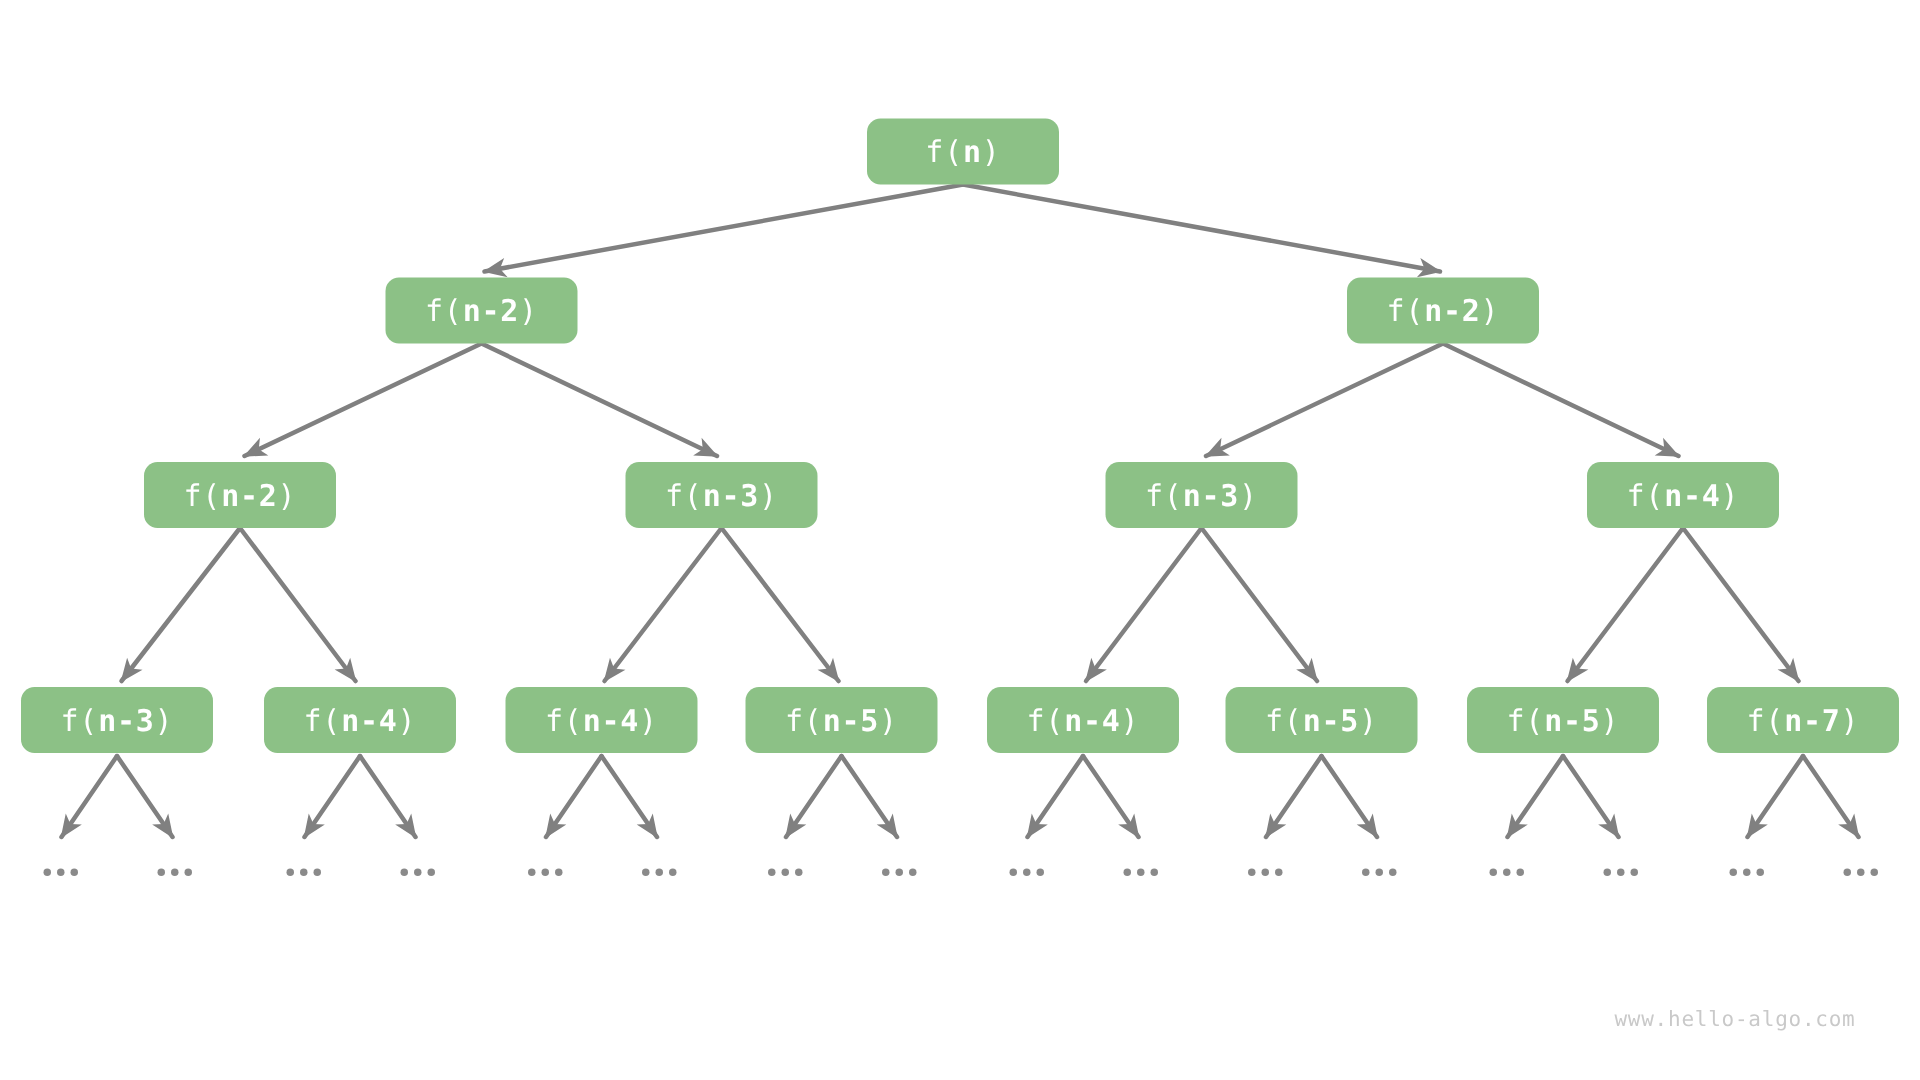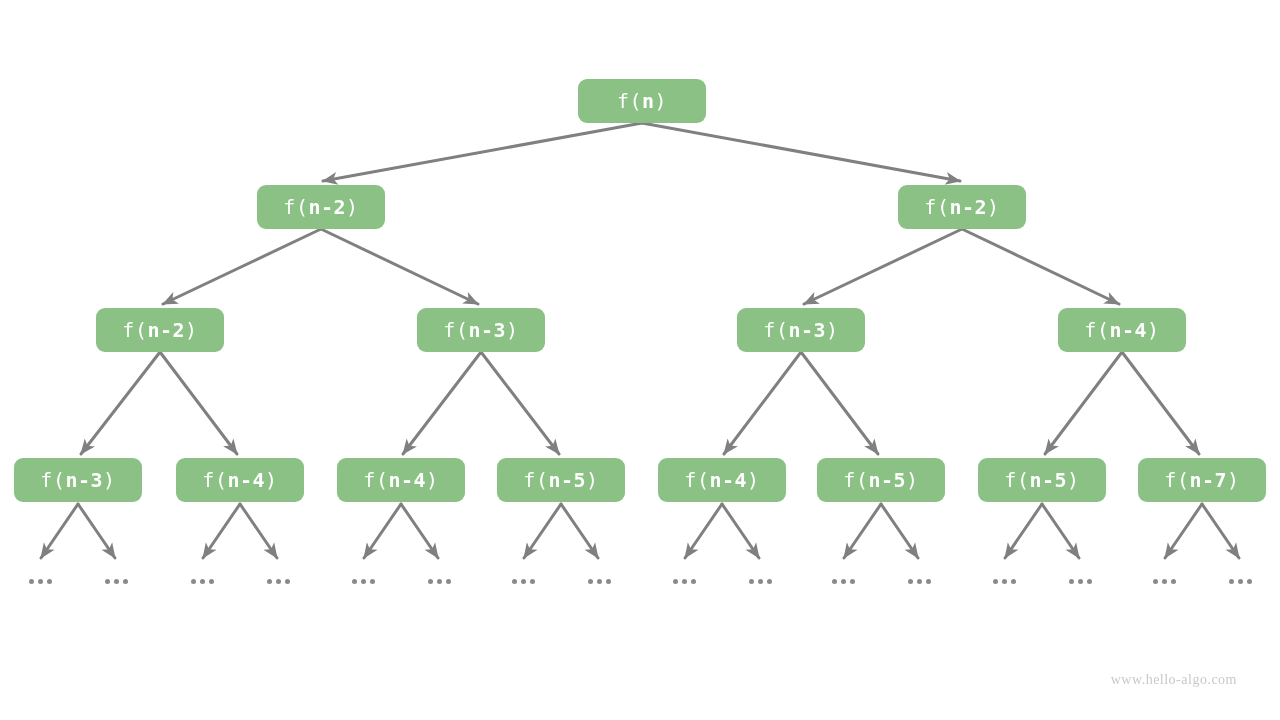--- a/index.html
+++ b/index.html
@@ -18,21 +18,21 @@
     letter-spacing:0.5px;
   }
   .node .b{font-weight:bold;}
   .dots{
     position:absolute;top:578px;width:23px;height:6px;
     display:flex;gap:4px;align-items:center;justify-content:center;
   }
   .dots i{display:block;width:5px;height:5px;border-radius:50%;background:var(--dots,#8A8A8A);}
   .watermark{
     position:absolute;right:43px;top:672px;
-    font-size:14px;color:var(--watermark,#C9C9C9);letter-spacing:0.5px;font-family:Liberation Serif, serif;
+    font-size:14px;color:var(--watermark,#C9C9C9);letter-spacing:0.5px;
   }
 </style>
 </head>
 <body>
 
 <div class="canvas">
 
   <svg class="edges" width="1280" height="720" viewBox="0 0 1280 720" xmlns="http://www.w3.org/2000/svg">
     <defs>
       <marker id="ah" markerUnits="userSpaceOnUse" markerWidth="20" markerHeight="16" refX="16" refY="7" orient="auto">

